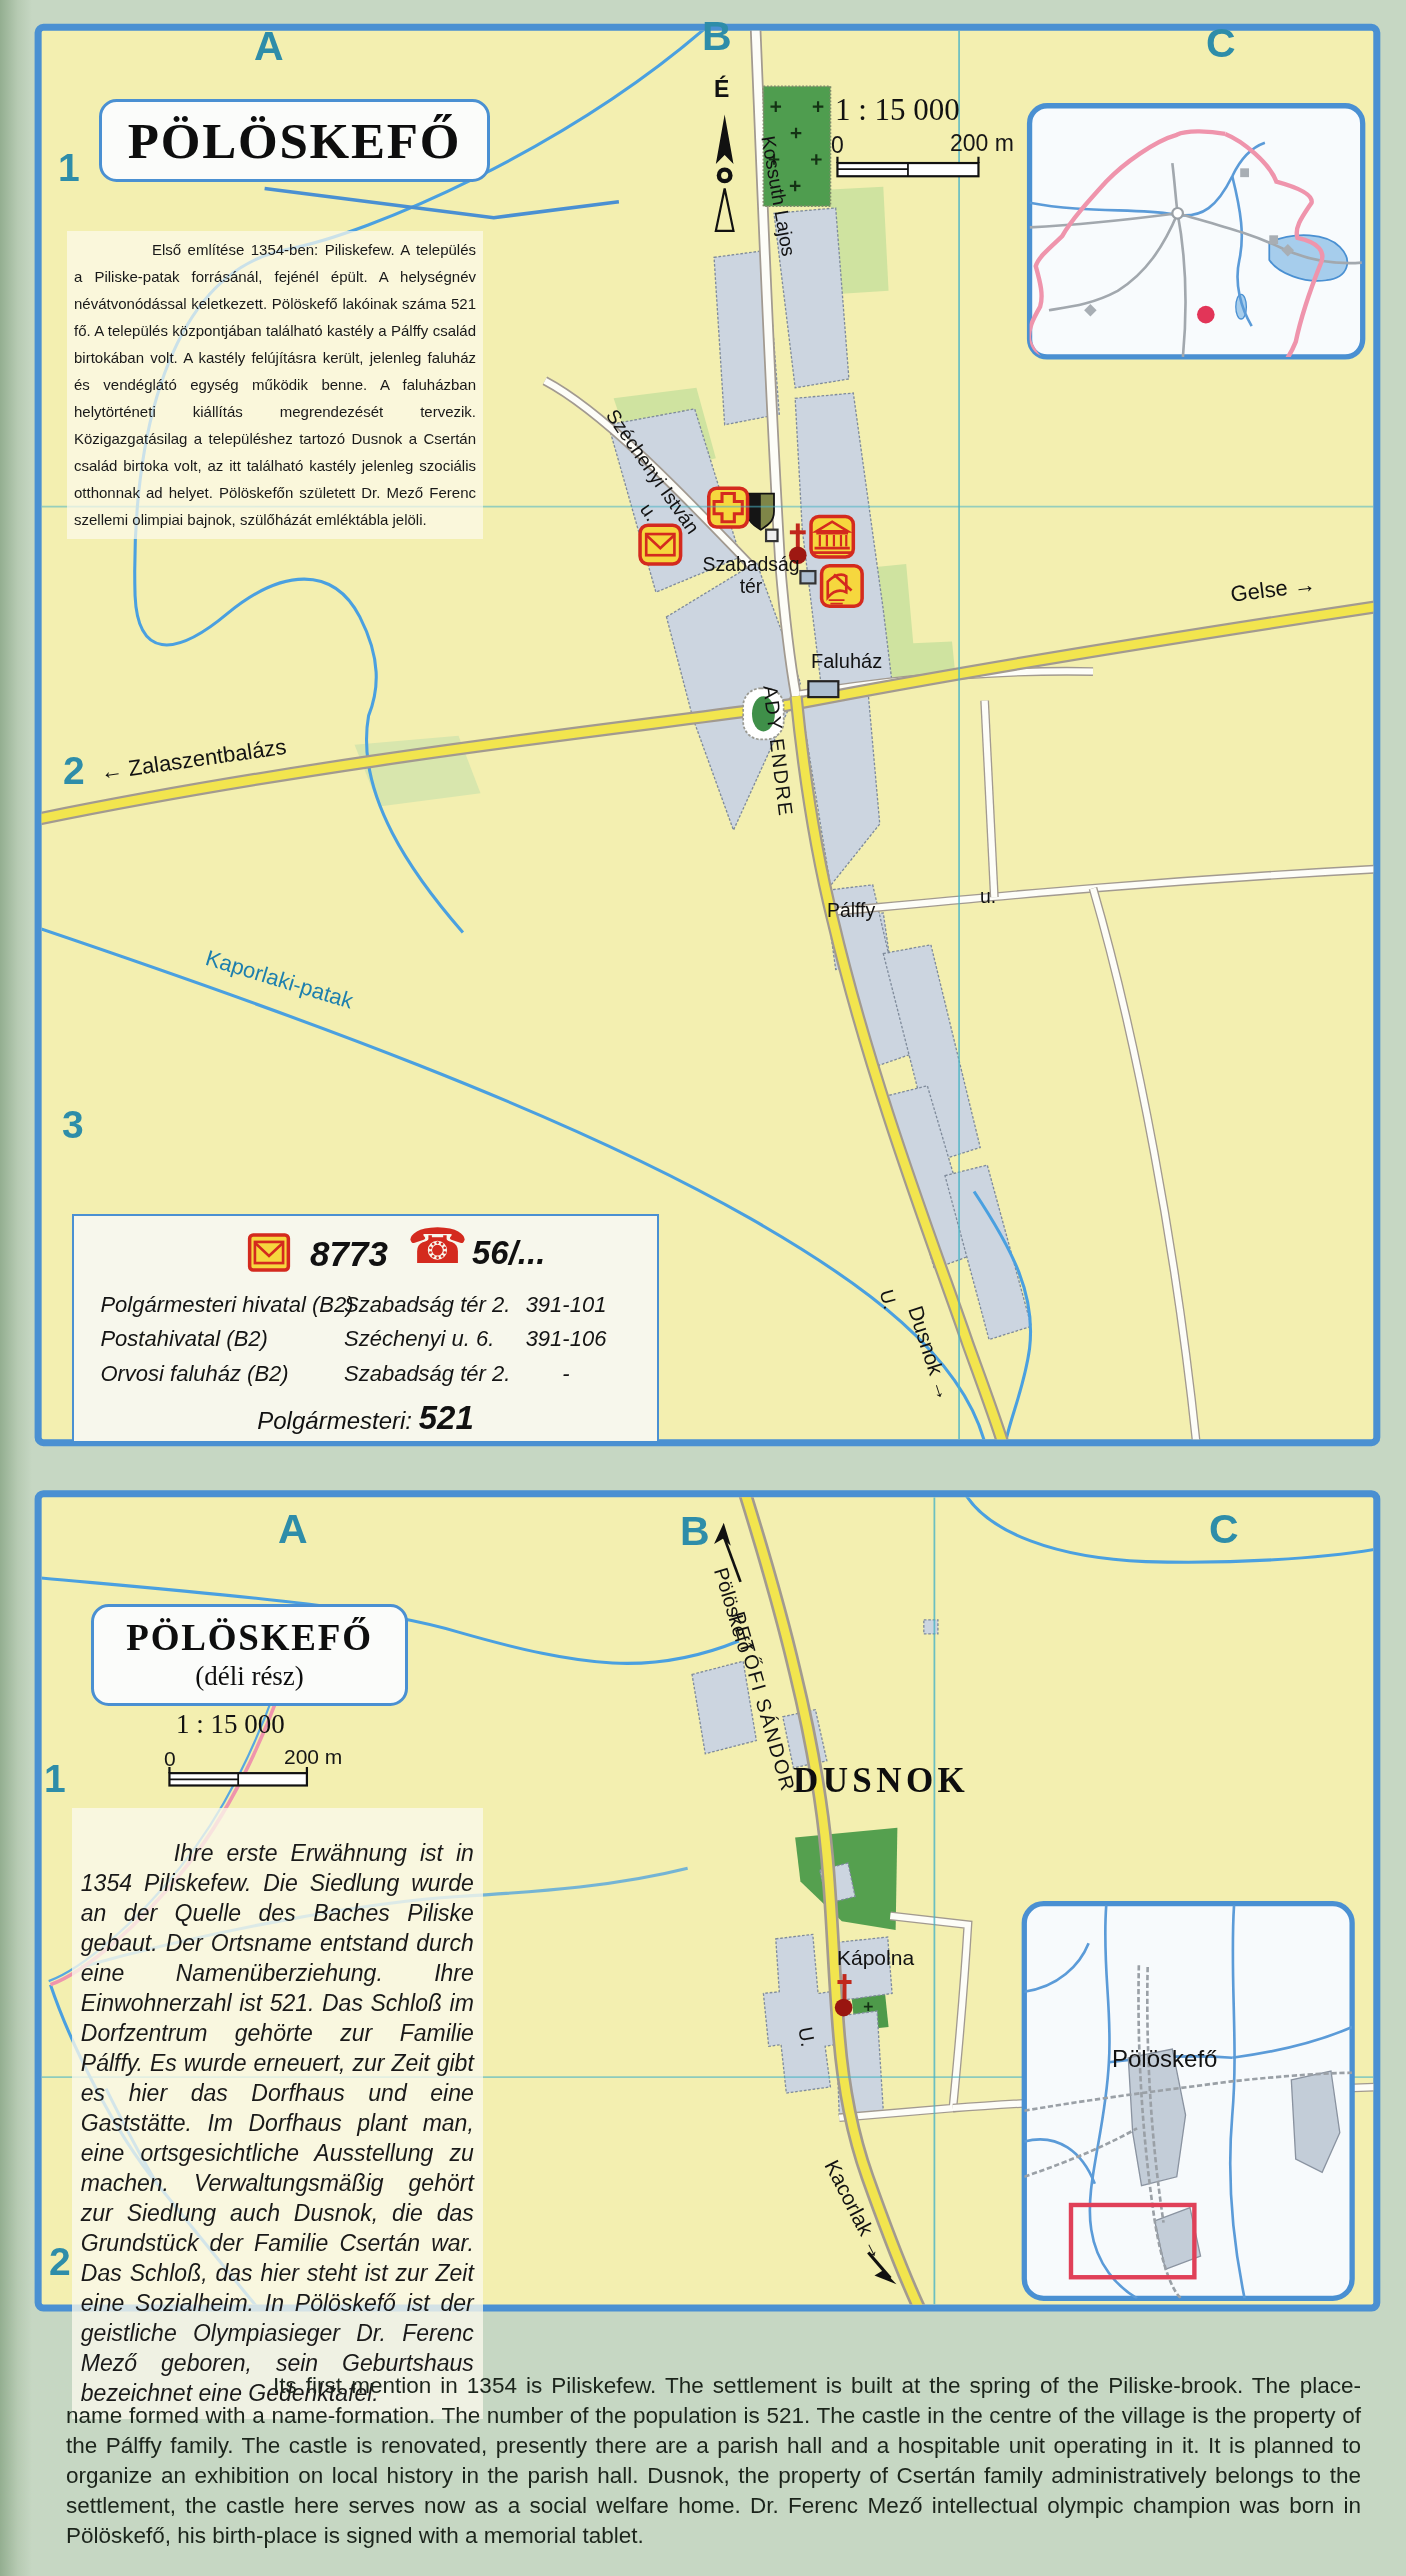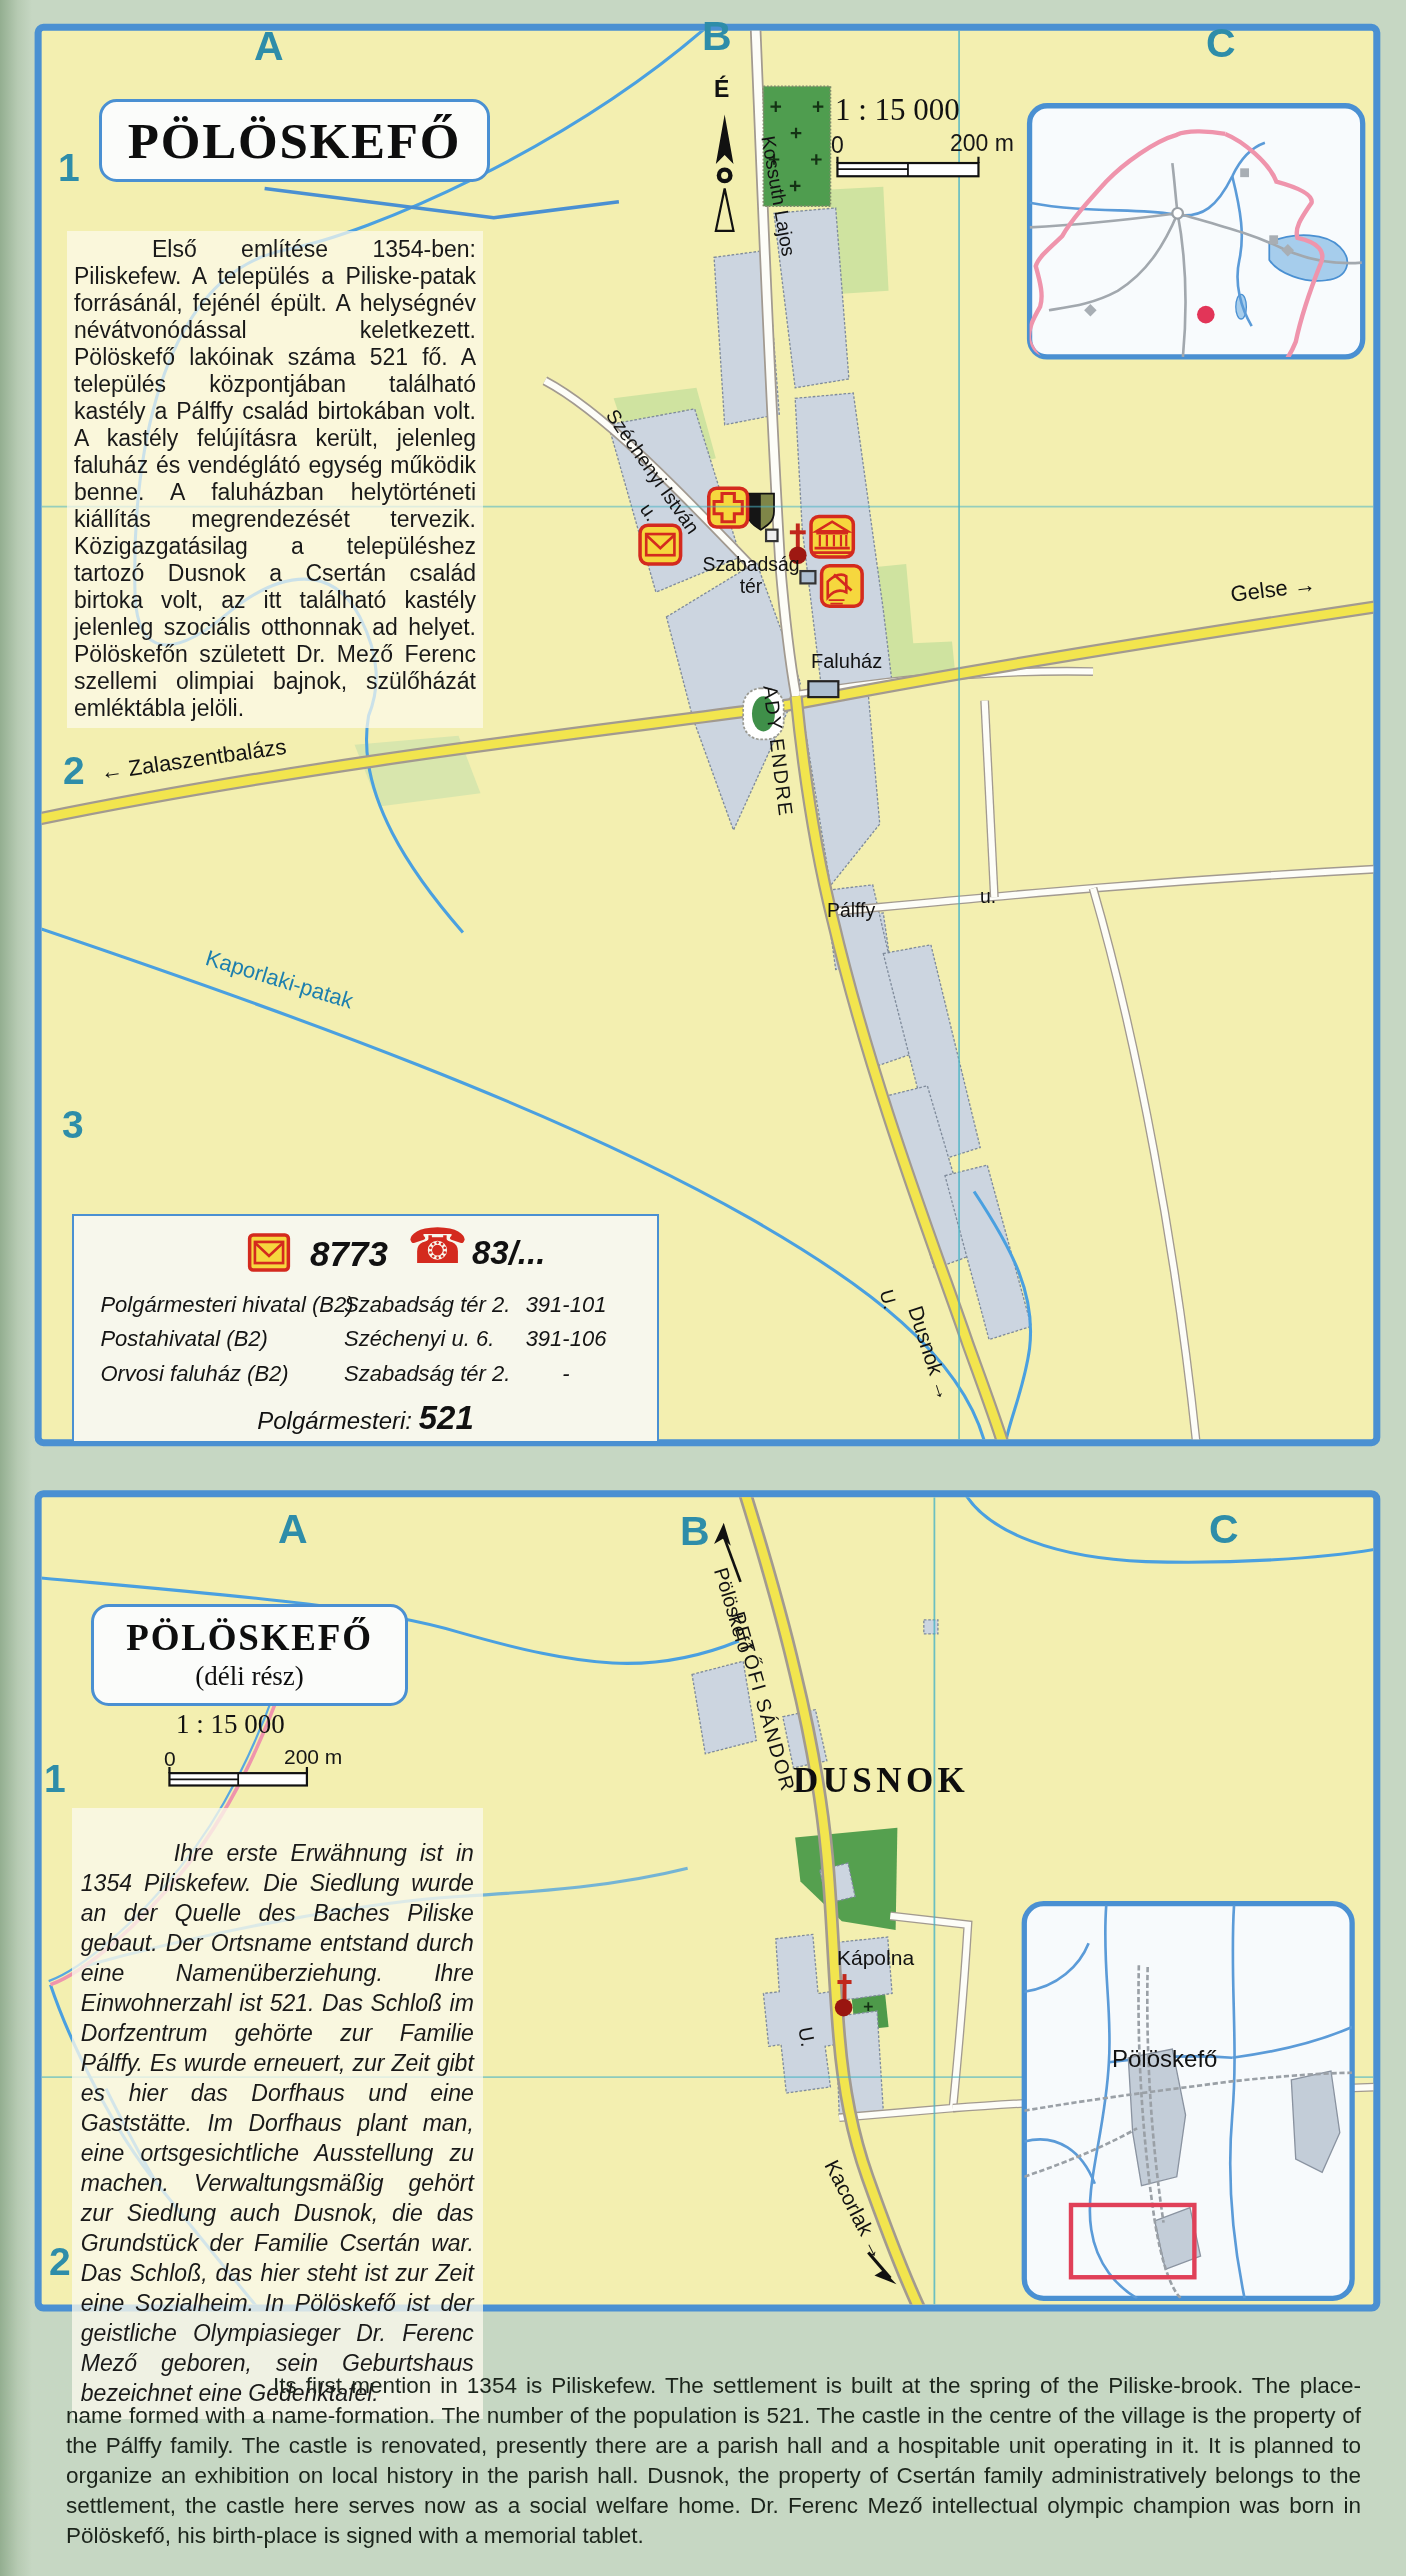--- a/index.html
+++ b/index.html
@@ -291,21 +291,21 @@
 
 <div class="abs gridlabel" style="left:254px;top:26.4px">A</div>
 <div class="abs gridlabel" style="left:702px;top:16px">B</div>
 <div class="abs gridlabel" style="left:1206px;top:23px">C</div>
 <div class="abs rownum" style="left:58px;top:148px">1</div>
 <div class="abs rownum" style="left:63px;top:751px">2</div>
 <div class="abs rownum" style="left:62px;top:1105px">3</div>
 
 <div class="abs titlebox" style="left:99px;top:99px;width:391px;height:83px;font-size:51px;line-height:79px;letter-spacing:1.8px">PÖLÖSKEFŐ</div>
 
-<div class="abs para" style="left:67px;top:231px;width:402px;font-size:23px;line-height:27px;text-indent:78px;
+<div class="abs para" style="left:67px;top:231px;width:402px;font-size:15px;line-height:27px;text-indent:78px;
      background:rgba(252,250,236,0.72);padding:5.3px 7px">Első említése 1354-ben: Piliskefew. A település a Piliske-patak forrásánál, fejénél épült. A helységnév névátvonódással keletkezett. Pölöskefő lakóinak száma 521 fő. A település központjában található kastély a Pálffy család birtokában volt. A kastély felújításra került, jelenleg faluház és vendéglátó egység működik benne. A faluházban helytörténeti kiállítás megrendezését tervezik. Közigazgatásilag a településhez tartozó Dusnok a Csertán család birtoka volt, az itt található kastély jelenleg szociális otthonnak ad helyet. Pölöskefőn született Dr. Mező Ferenc szellemi olimpiai bajnok, szülőházát emléktábla jelöli.</div>
 
 <div class="abs" style="left:714px;top:76px;font-size:23px;font-weight:bold;color:#111">É</div>
 
 <div class="abs scaletxt" style="left:835px;top:92px;font-size:31px">1 : 15 000</div>
 <div class="abs" style="left:831px;top:132px;font-size:23px">0</div>
 <div class="abs" style="left:950px;top:130px;font-size:23px">200 m</div>
 
 <div class="abs maplabel rot" style="left:779px;top:134px;transform:rotate(80deg)">Kossuth Lajos</div>
 <div class="abs maplabel rot" style="left:620px;top:405px;transform:rotate(55deg)">Széchenyi István</div>
@@ -322,21 +322,21 @@
 <div class="abs maplabel rot" style="left:926px;top:1303px;transform:rotate(72deg);font-size:21px">Dusnok →</div>
 
 <div class="abs infobox" style="left:72px;top:1214px;width:587px;height:229px">
   <svg class="abs" style="left:173px;top:16px" width="44" height="41" viewBox="0 0 50 46">
     <rect x="3" y="3" width="44" height="40" rx="4" fill="#f6d73e" stroke="#d42a1e" stroke-width="4"></rect>
     <rect x="9" y="11" width="32" height="24" fill="#f6d73e" stroke="#d42a1e" stroke-width="3"></rect>
     <path d="M9,12 L25,27 L41,12" fill="none" stroke="#d42a1e" stroke-width="3"></path>
   </svg>
   <div class="abs" style="left:236px;top:17.6px;font-size:35px;font-weight:bold;font-style:italic;color:#111">8773</div>
   <div class="abs" style="left:333px;top:1.8px;font-size:49px;color:#d42a1e">☎</div>
-  <div class="abs" style="left:398px;top:17.6px;font-size:33px;font-weight:bold;font-style:italic;color:#111">83/...</div>
+  <div class="abs" style="left:398px;top:17.6px;font-size:33px;font-weight:bold;font-style:italic;color:#111">56/...</div>
 
   <div class="inforow" style="top:76px">
     <span class="c1">Polgármesteri hivatal (B2)</span>
     <span class="c2">Szabadság tér 2.</span>
     <span class="c3">391-101</span>
   </div>
   <div class="inforow" style="top:110px">
     <span class="c1">Postahivatal (B2)</span>
     <span class="c2">Széchenyi u. 6.</span>
     <span class="c3">391-106</span>

